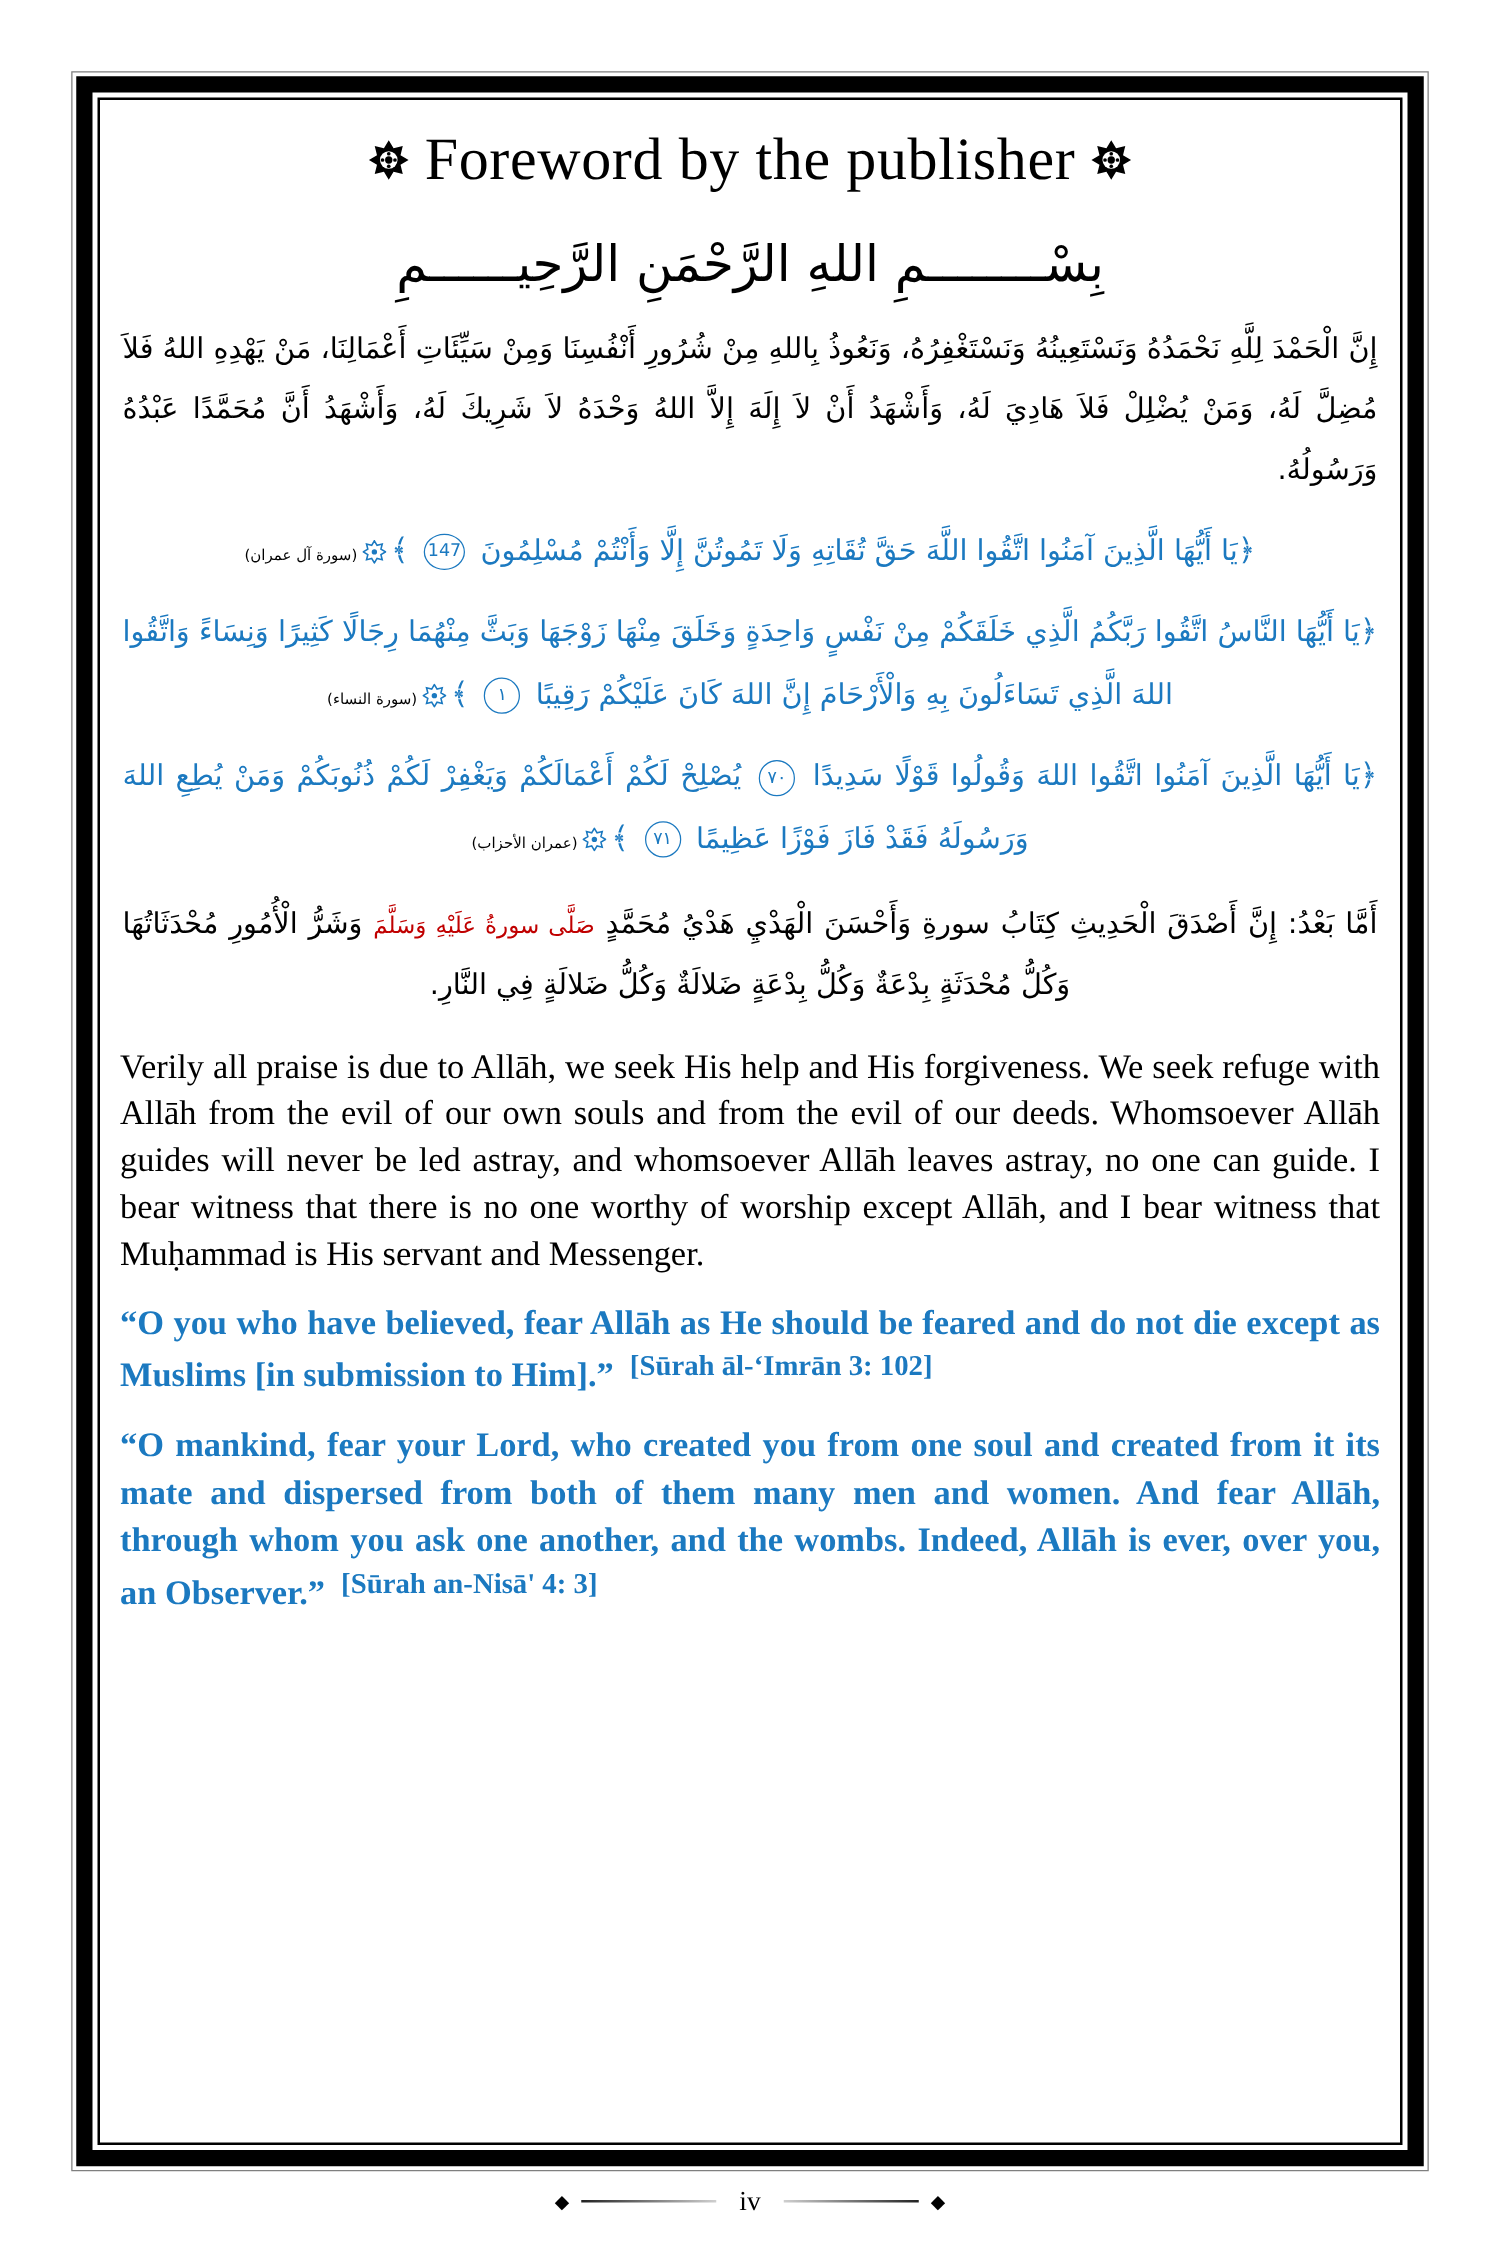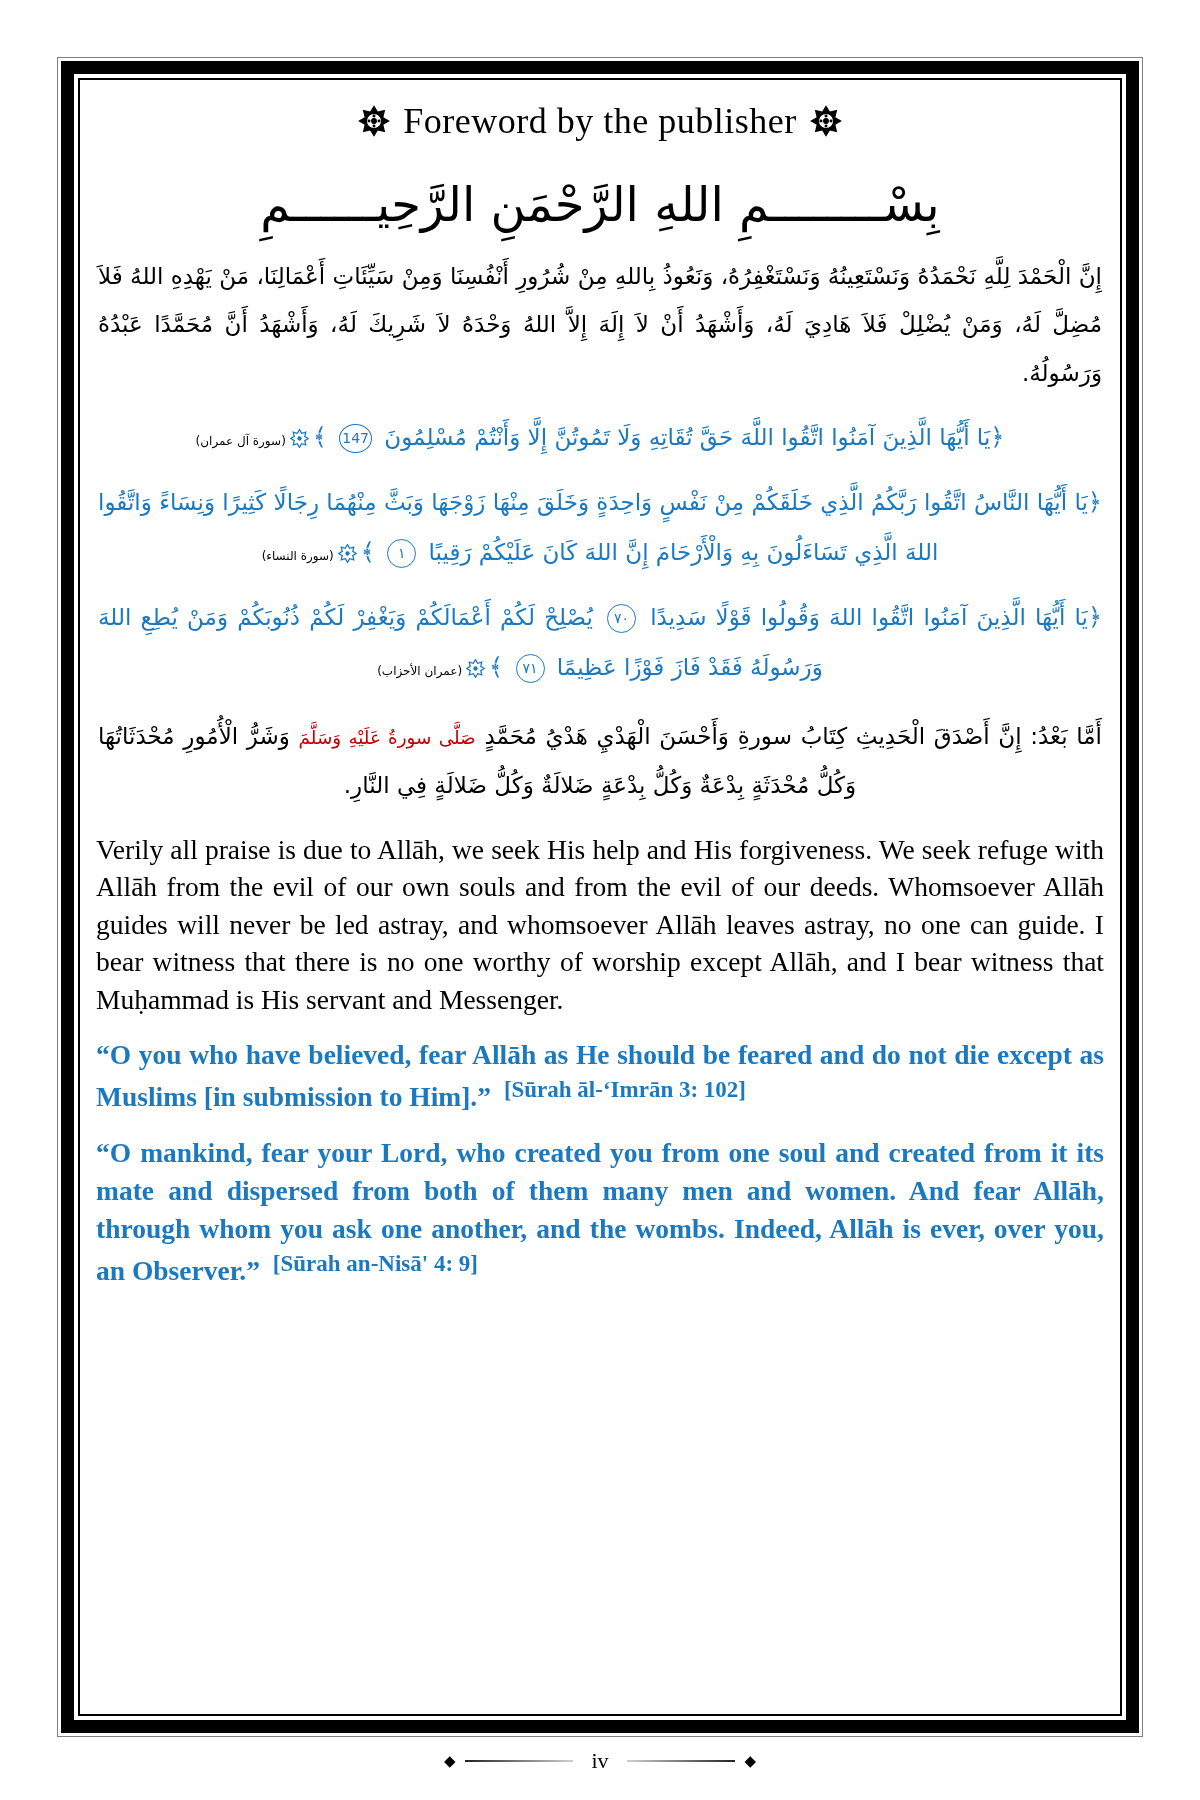--- a/index.html
+++ b/index.html
@@ -13,28 +13,28 @@
   .frame-outer {
     position:absolute; left:57px; top:57px; width:1086px; height:1680px;
     border:1px solid #7f7f7f; padding:3px;
   }
   .frame-thick { width:100%; height:100%; border:13px solid #000; padding:4px; }
   .frame-inner { width:100%; height:100%; border:2px solid #000; padding:12px 14px 0 14px; overflow:hidden; }
 
   
   .title-row {
     display:flex; align-items:center; justify-content:center; gap:12px;
-    margin-top:8px; font-size:36px; letter-spacing:0.5px;
+    margin-top:8px; font-size:48px; letter-spacing:0.5px;
   }
   .title-row svg { flex:0 0 auto; }
 
   
   .ar { font-family:"DejaVu Sans",sans-serif; }
   .bismillah {
-    direction:rtl; text-align:center; font-size:48px; margin:34px 0 20px 0; color:#000;
+    direction:rtl; text-align:center; font-size:40px; margin:34px 0 20px 0; color:#000;
   }
   .ar-para {
     direction:rtl; text-align:justify; font-size:23px; line-height:2.1; margin:14px 4px;
   }
   .ar-para.amma { text-align:justify; text-align-last:center; margin-top:20px; }
   .salawat { color:var(--red); font-size:0.8em; }
 
   .verse {
     direction:rtl; text-align:justify; text-align-last:center;
     font-size:23px; line-height:2.05; color:var(--blue); margin:16px 4px;
@@ -123,21 +123,21 @@
         <p class="ar-para ar amma" dir="rtl">
           <span>أَمَّا بَعْدُ: إِنَّ أَصْدَقَ الْحَدِيثِ كِتَابُ سورةِ وَأَحْسَنَ الْهَدْيِ هَدْيُ مُحَمَّدٍ</span>
           <span class="salawat">صَلَّى سورةُ عَلَيْهِ وَسَلَّمَ</span>
           <span>وَشَرُّ الْأُمُورِ مُحْدَثَاتُهَا وَكُلُّ مُحْدَثَةٍ بِدْعَةٌ وَكُلُّ بِدْعَةٍ ضَلالَةٌ وَكُلُّ ضَلالَةٍ فِي النَّارِ.</span>
         </p>
 
         <p class="en-intro">Verily all praise is due to Allāh, we seek His help and His forgiveness. We seek refuge with Allāh from the evil of our own souls and from the evil of our deeds. Whomsoever Allāh guides will never be led astray, and whomsoever Allāh leaves astray, no one can guide. I bear witness that there is no one worthy of worship except Allāh, and I bear witness that Muḥammad is His servant and Messenger.</p>
 
         <div id="quotes">
             <p class="quote"><span>“O you who have believed, fear Allāh as He should be feared and do not die except as Muslims [in submission to Him].”</span> <span class="cite">[Sūrah āl-‘Imrān 3: 102]</span></p>
-            <p class="quote"><span>“O mankind, fear your Lord, who created you from one soul and created from it its mate and dispersed from both of them many men and women. And fear Allāh, through whom you ask one another, and the wombs. Indeed, Allāh is ever, over you, an Observer.”</span> <span class="cite">[Sūrah an-Nisā' 4: 9]</span></p>
+            <p class="quote"><span>“O mankind, fear your Lord, who created you from one soul and created from it its mate and dispersed from both of them many men and women. And fear Allāh, through whom you ask one another, and the wombs. Indeed, Allāh is ever, over you, an Observer.”</span> <span class="cite">[Sūrah an-Nisā' 4: 3]</span></p>
           </div>
 
       </div>
     </div>
   </div>
 
   <div class="footer">
     <span class="diamond">◆</span>
     <span class="rule left"></span>
     <span class="pagenum">iv</span>

